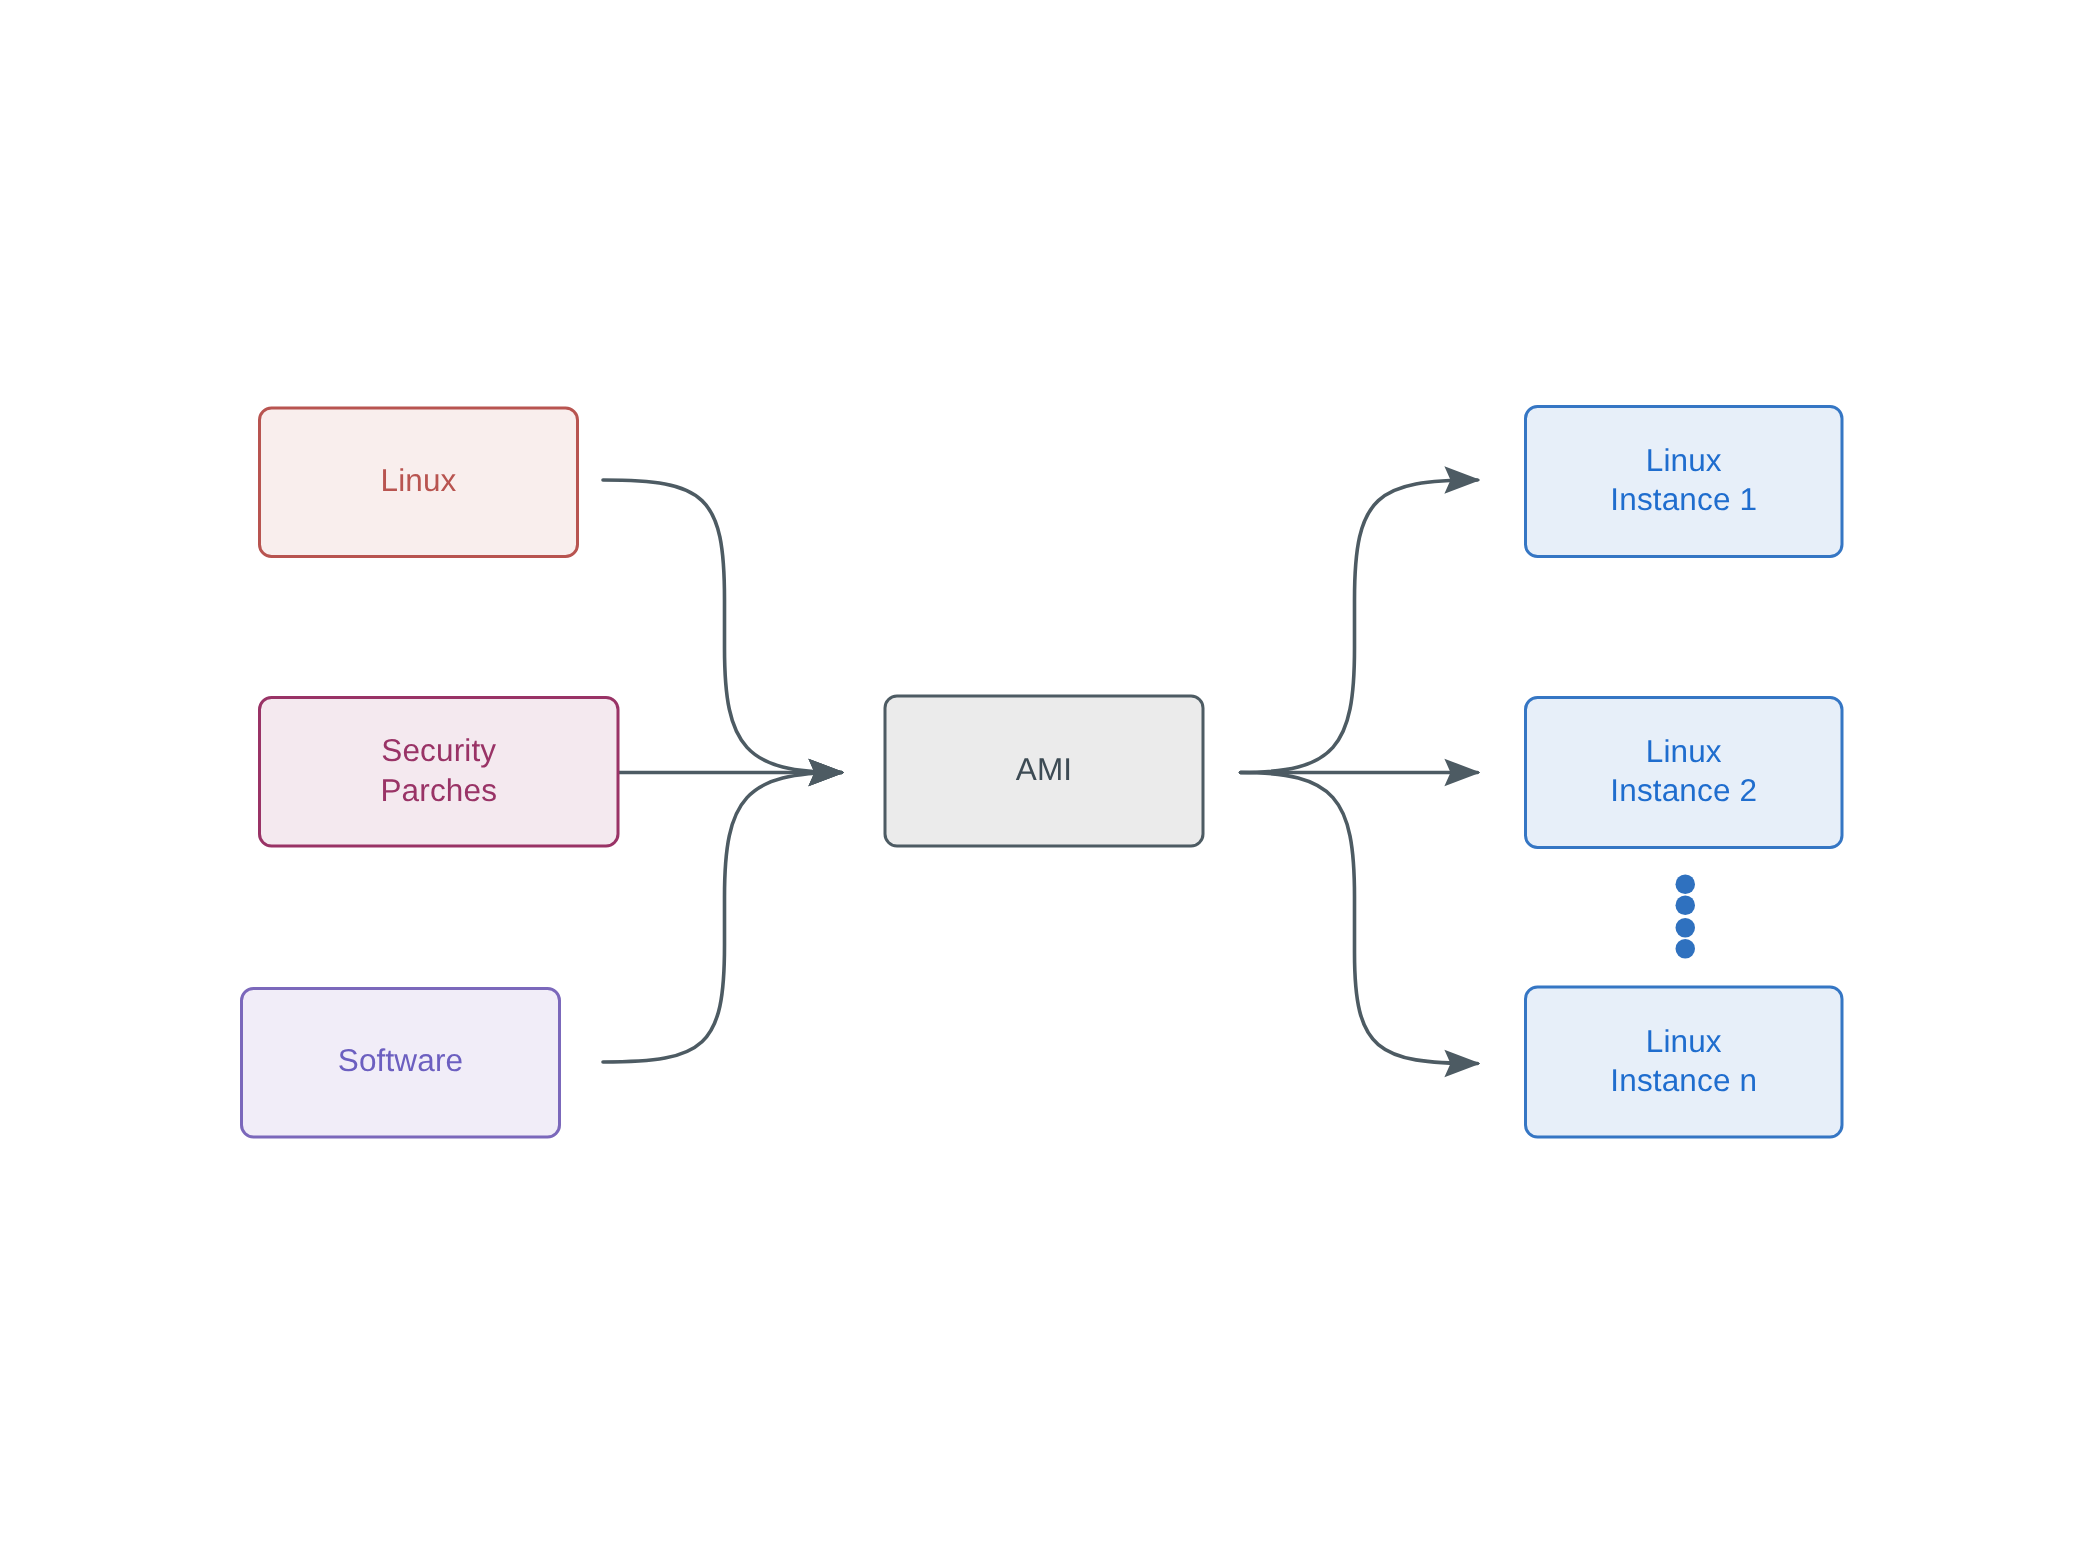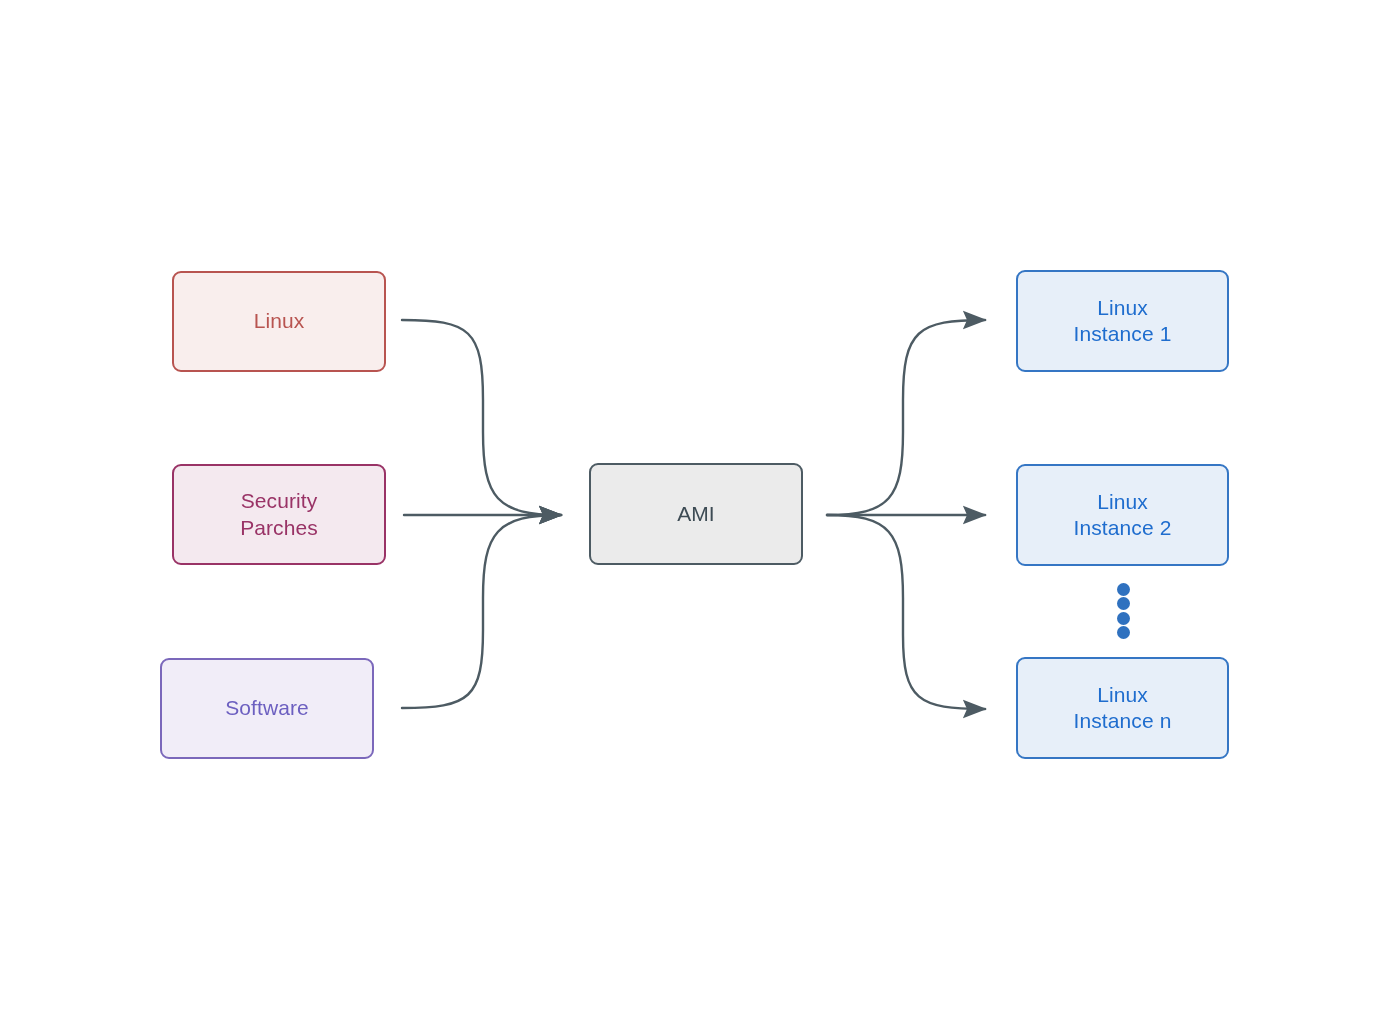--- a/index.html
+++ b/index.html
@@ -43,21 +43,21 @@
     letter-spacing: 0.1px;
     white-space: pre-line;
   }
   .node-source-linux {
     left: 172px; top: 271px; width: 214px; height: 101px;
     background: #f9eeed;
     border-color: #b85450;
     color: #b85450;
   }
   .node-source-patches {
-    left: 172px; top: 464px; width: 214px; height: 101px;
+    left: 172px; top: 464px; width: 241px; height: 101px;
     background: #f4e9ef;
     border-color: #993366;
     color: #993366;
   }
   .node-source-software {
     left: 160px; top: 658px; width: 214px; height: 101px;
     background: #f1edf8;
     border-color: #7b68bb;
     color: #6c5fc0;
   }

